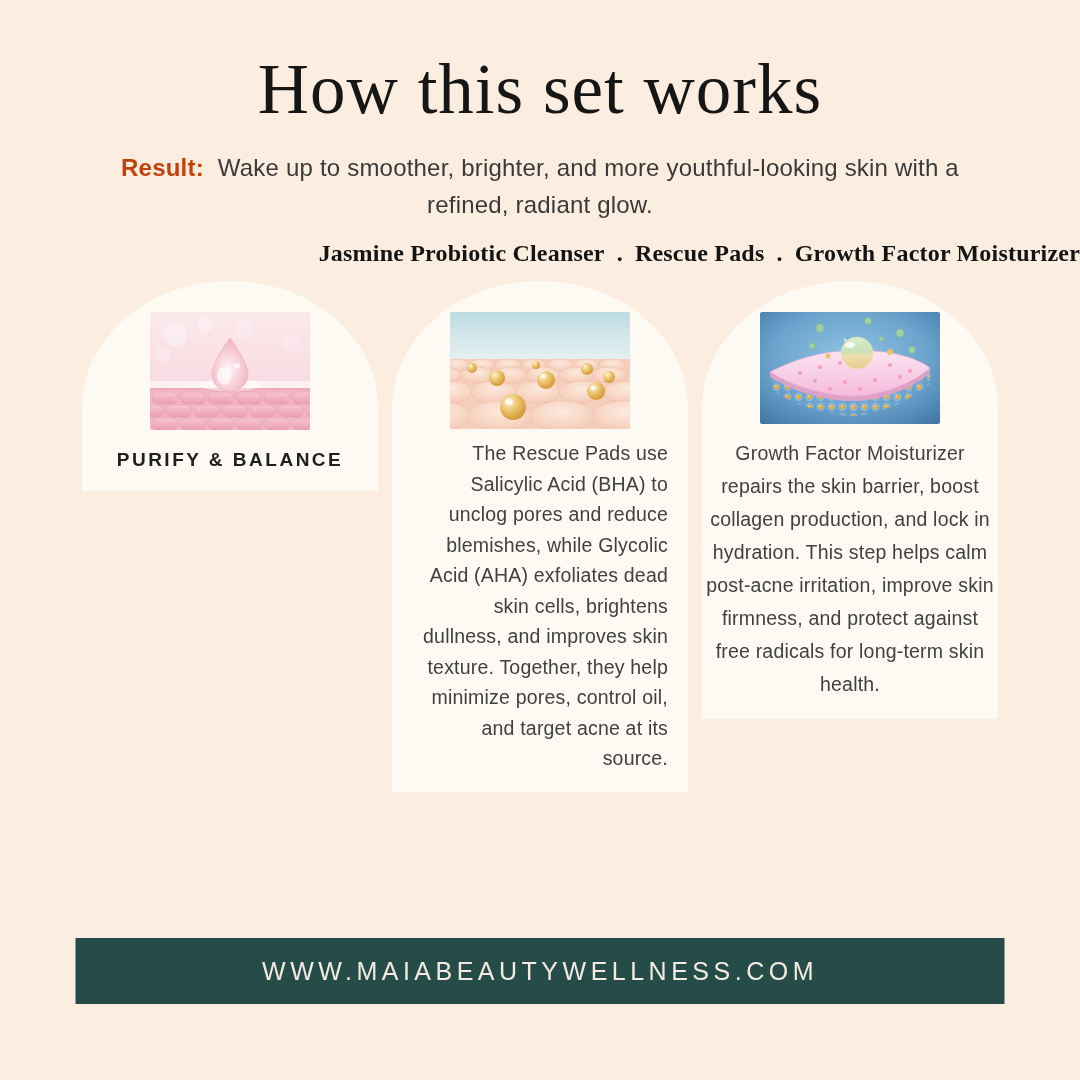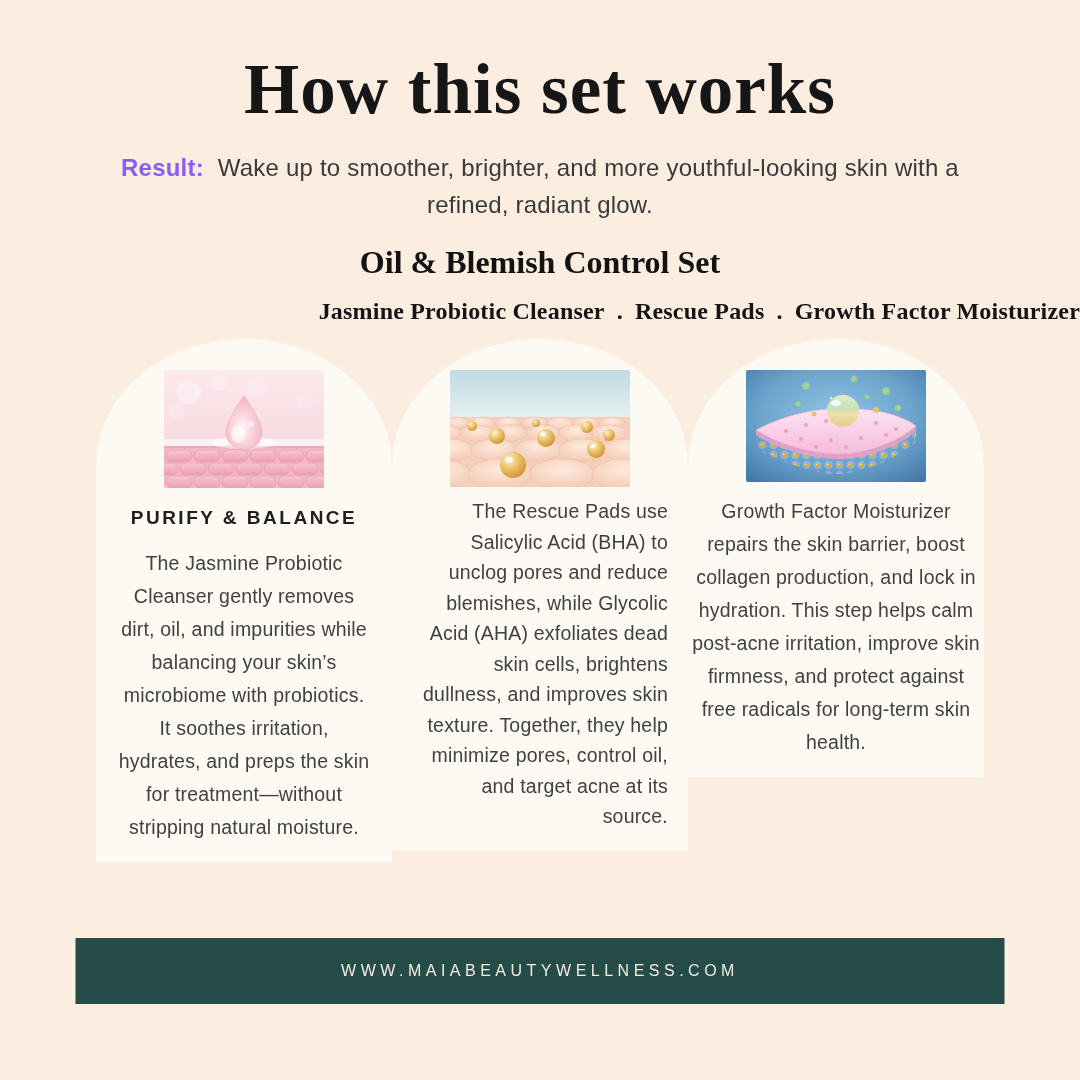--- a/index.html
+++ b/index.html
@@ -4,43 +4,43 @@
 <style>
   html,body{margin:0;padding:0;}
   body{font-family:"Liberation Sans",sans-serif;}
   .canvas{
     position:relative;width:1080px;height:1080px;overflow:hidden;
     background:#fbeee1;margin:0 auto;
   }
   
   .page-title{
     margin:50px 0 0;text-align:center;
-    font-family:"Liberation Serif",serif;font-weight:700;
+    font-family:"Liberation Serif",serif;font-weight:400;
     font-size:71px;line-height:1.1;color:#161616;letter-spacing:1px;
   }
   .result-line{
     margin:21px auto 0;max-width:880px;text-align:center;
     font-size:24px;line-height:37px;color:#3a3a3a;letter-spacing:.2px;
   }
-  .result-label{font-weight:700;color:#8b5cf6;margin-right:14px;}
+  .result-label{font-weight:700;color:#c2410c;margin-right:14px;}
   .set-name{
     margin:21px 0 0;text-align:center;
     font-family:"Liberation Serif",serif;font-weight:700;
     font-size:32px;color:#121212;
   }
   .products-line{
     margin:17px 0 0;text-align:right;
     font-family:"Liberation Serif",serif;font-weight:700;
     font-size:24px;color:#141414;letter-spacing:.2px;
   }
   .products-line .sep{margin:0 12px;display:inline-block;}
   
   .cards{
     margin:14px auto 0;width:916px;
-    display:flex;justify-content:center;align-items:flex-start;
+    display:flex;gap:14px;justify-content:center;align-items:flex-start;
   }
   .card{
     width:296px;background:#fdf9f3;
     border-radius:150px 150px 0 0 / 128px 128px 0 0;
     padding:31px 0 18px;text-align:center;box-sizing:border-box;
   }
   .card-image{line-height:0;}
   .card-image svg{display:inline-block;border-radius:2px;}
   .card-heading{
     margin:16px 0 0;font-size:19px;font-weight:700;color:#1f1f1f;
@@ -54,33 +54,32 @@
   .card-2 .card-body{max-width:256px;line-height:30.5px;margin-top:9px;text-align:right;}
   .card-3 .card-body{max-width:290px;margin-top:13px;}
   .card-3 .card-heading{max-width:220px;margin-left:auto;margin-right:auto;}
   
   .site-bar{
     position:absolute;top:938px;left:50%;transform:translateX(-50%);
     width:929px;height:66px;background:#254c48;
     display:flex;align-items:center;justify-content:center;
   }
   .site-bar span{
-    color:#f3ebdf;font-size:16px;letter-spacing:4.5px;font-weight:400;
+    color:#f3ebdf;font-size:25px;letter-spacing:4.5px;font-weight:400;
   }
 </style>
 </head>
 <body>
 
 <div class="canvas">
 
   <h1 class="page-title">How this set works</h1>
 
   <p class="result-line"><span class="result-label">Result:</span><span>Wake up to smoother, brighter, and more youthful-looking skin with a refined, radiant glow.</span></p>
 
-  <h2 class="set-name">Oil &amp; Blemish Control Set</h2>
 
   <h3 class="products-line"><span>Jasmine Probiotic Cleanser</span><span class="sep">.</span><span>Rescue Pads</span><span class="sep">.</span><span>Growth Factor Moisturizer</span></h3>
 
   <div class="cards">
 
     <section class="card card-1">
       <div class="card-image">
         <svg width="160" height="118" viewBox="0 0 160 118" xmlns="http://www.w3.org/2000/svg">
           <defs>
             <linearGradient id="bg1" x1="0" y1="0" x2="0" y2="1">
@@ -128,21 +127,20 @@
               <rect x="86" y="106" width="26" height="12" rx="6"></rect>
               <rect x="114" y="106" width="26" height="12" rx="6"></rect>
               <rect x="142" y="106" width="26" height="12" rx="6"></rect>
           </g>
           <path d="M80,26 C80,26 62,50 62,62 C62,72.5 70,79 80,79 C90,79 98,72.5 98,62 C98,50 80,26 80,26 Z" fill="url(#dropG)" stroke="#eeb7c6" stroke-width=".8"></path>
           <ellipse cx="74" cy="64" rx="7" ry="9" fill="#ffffff" opacity=".65"></ellipse>
           <circle cx="87" cy="54" r="3" fill="#ffffff" opacity=".6"></circle>
         </svg>
       </div>
       <h4 class="card-heading">PURIFY &amp; BALANCE</h4>
-      <p class="card-body">The Jasmine Probiotic Cleanser gently removes dirt, oil, and impurities while balancing your skin’s microbiome with probiotics. It soothes irritation, hydrates, and preps the skin for treatment—without stripping natural moisture.</p>
     </section>
 
     <section class="card card-2">
       <div class="card-image">
         <svg width="180" height="117" viewBox="0 0 180 117" xmlns="http://www.w3.org/2000/svg">
           <defs>
             <linearGradient id="sky2" x1="0" y1="0" x2="0" y2="1">
               <stop offset="0" stop-color="#bedce3"></stop>
                 <stop offset="1" stop-color="#e8f1f2"></stop>
             </linearGradient>

